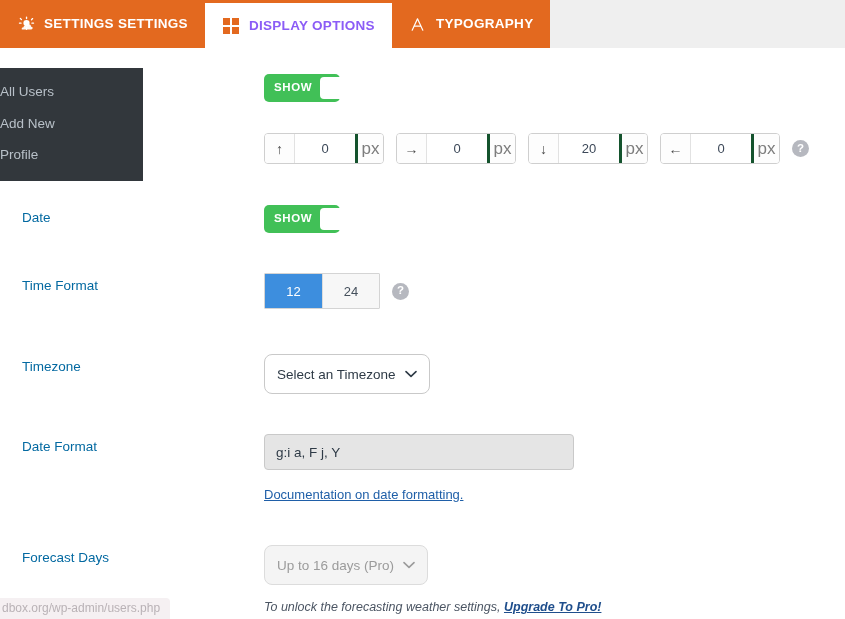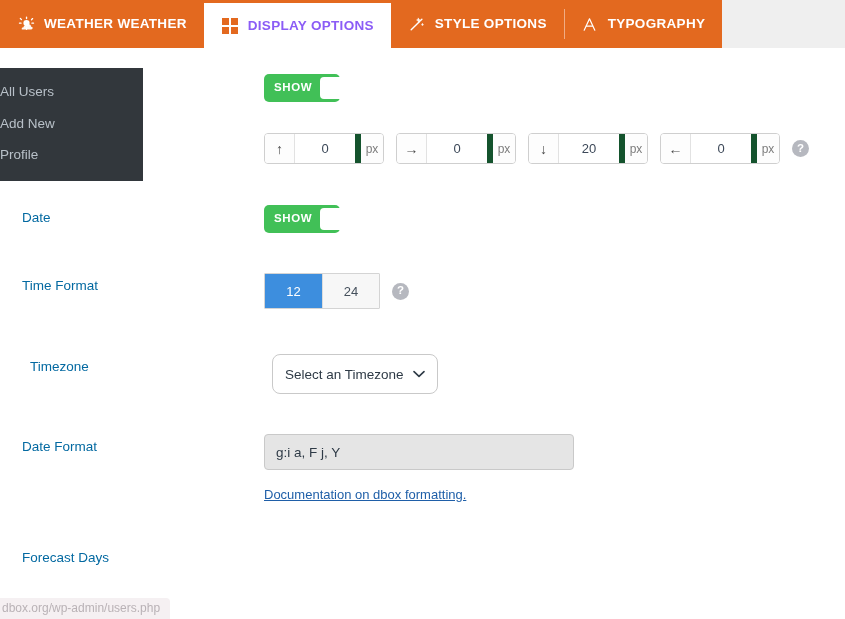--- a/index.html
+++ b/index.html
@@ -107,22 +107,22 @@
     border-right: 1px solid #e2e2e2;
   }
   .spacer .sp-val {
     width: 60px; display:flex; align-items:center; justify-content:center;
     font-size: 13px; color:#3c4858; background:#fff;
     border:none; outline:none; text-align:center;
     font-family:"Liberation Sans", sans-serif;
   }
   .spacer .sp-unit {
     width: 28px; display:flex; align-items:center; justify-content:center;
-    font-size: 12px; color:#7d7d7d; background:#fdfdfd;
-    border-left: 6px solid #14532d;
+    font-size: 17px; color:#7d7d7d; background:#fdfdfd;
+    border-left: 3px solid #14532d;
   }
 
   
   .help {
     width:17px; height:17px; border-radius:50%;
     background:#b6b8bf; color:#fff;
     font-size:11.5px; font-weight:bold;
     display:inline-flex; align-items:center; justify-content:center;
     cursor:pointer; flex:none; line-height:1;
   }
@@ -188,46 +188,35 @@
           <circle cx="12" cy="10" r="4.4"></circle>
           <rect x="11.1" y="0.6" width="1.9" height="4" rx=".9"></rect>
           <rect x="11.1" y="15.6" width="1.9" height="4" rx=".9"></rect>
           <rect x="1.2" y="9.1" width="4" height="1.9" rx=".9"></rect>
           <rect x="18.8" y="9.1" width="4" height="1.9" rx=".9"></rect>
           <rect x="3.2" y="2.4" width="1.9" height="4" rx=".9" transform="rotate(-45 4.1 4.4)"></rect>
           <rect x="18.9" y="2.4" width="1.9" height="4" rx=".9" transform="rotate(45 19.8 4.4)"></rect>
           <path d="M5.4 19.2h13.2a2.1 2.1 0 0 0 0-4.2 3.6 3.6 0 0 0-6.9-1.1 2.6 2.6 0 0 0-3.9 2.1 2.6 2.6 0 0 0-2.4 3.2z" opacity=".95"></path>
         </svg>
       </span>
-      <span class="tab-label">WEATHER WEATHER</span>
+      <span class="tab-label">SETTINGS SETTINGS</span>
     </div>
 
     <div class="tab active">
       <span class="ticon">
         <span class="grid-icon">
             <i></i>
             <i></i>
             <i></i>
             <i></i>
           </span>
       </span>
       <span class="tab-label">DISPLAY OPTIONS</span>
     </div>
 
-    <div class="tab">
-      <span class="ticon">
-        <svg width="17" height="17" viewBox="0 0 24 24" fill="none" stroke="#ffffff" stroke-width="2" stroke-linecap="round">
-          <path d="M4.5 19.5 L16 8"></path>
-          <path d="M16.2 7.9 L19.6 4.5"></path>
-          <path d="M14.6 3.2 l.7 1.8 1.8.7 -1.8.7 -.7 1.8 -.7-1.8 -1.8-.7 1.8-.7z" fill="#ffffff" stroke-width="0.8"></path>
-          <path d="M20.4 10.6 l.45 1.15 1.15.45 -1.15.45 -.45 1.15 -.45-1.15 -1.15-.45 1.15-.45z" fill="#ffffff" stroke-width="0.6"></path>
-        </svg>
-      </span>
-      <span class="tab-label">STYLE OPTIONS</span>
-    </div>
 
     <div class="tab">
       <span class="ticon">
         <svg width="17" height="17" viewBox="0 0 24 24" fill="none" stroke="#ffffff" stroke-width="1.7" stroke-linecap="round" stroke-linejoin="round">
           <path d="M4.5 20 L12 4 L19.5 20"></path>
           <path d="M7.6 14.2 H16.4"></path>
         </svg>
       </span>
       <span class="tab-label">TYPOGRAPHY</span>
     </div>
@@ -294,46 +283,59 @@
       <div class="label">Time Format</div>
       <div class="field" style="display:flex; align-items:center; gap:12px;">
         <div class="segmented">
           <div class="seg on">12</div>
           <div class="seg">24</div>
         </div>
         <span class="help">?</span>
       </div>
     </div>
 
-    <div class="row" style="padding-top:45px;padding-left:8px;">
+    <div class="row" style="padding-top:45px;">
       <div class="label">Timezone</div>
       <div class="field">
         <div class="sel">
           <span>Select an Timezone</span>
           <span class="chev">
             <svg width="12" height="8" viewBox="0 0 12 8" fill="none" stroke="#2e3a46" stroke-width="1.6" stroke-linecap="round" stroke-linejoin="round">
                 <path d="M1 1.6 L6 6.4 L11 1.6"></path>
               </svg>
           </span>
         </div>
       </div>
     </div>
 
     <div class="row" style="padding-top:40px;">
       <div class="label">Date Format</div>
       <div class="field">
         <input class="txt" type="text" value="g:i a, F j, Y" style="">
         <div style="margin-top:15px;">
-          <span class="doclink">Documentation on dbox formatting.</span>
+          <span class="doclink">Documentation on date formatting.</span>
         </div>
       </div>
     </div>
 
     <div class="row" style="padding-top:42px;">
       <div class="label">Forecast Days</div>
+      <div class="field">
+        <div class="sel disabled">
+          <span>Up to 16 days (Pro)</span>
+          <span class="chev">
+            <svg width="12" height="8" viewBox="0 0 12 8" fill="none" stroke="#9b9b9b" stroke-width="1.6" stroke-linecap="round" stroke-linejoin="round">
+                <path d="M1 1.6 L6 6.4 L11 1.6"></path>
+              </svg>
+          </span>
+        </div>
+        <div class="pro-note" style="margin-top:15px;">
+          <span>To unlock the forecasting weather settings, </span><a>Upgrade To Pro!</a>
+        </div>
+      </div>
     </div>
 
   </div>
 
   <div class="wp-flyout">
     <div class="mi">All Users</div>
     <div class="mi">Add New</div>
     <div class="mi">Profile</div>
   </div>
 

